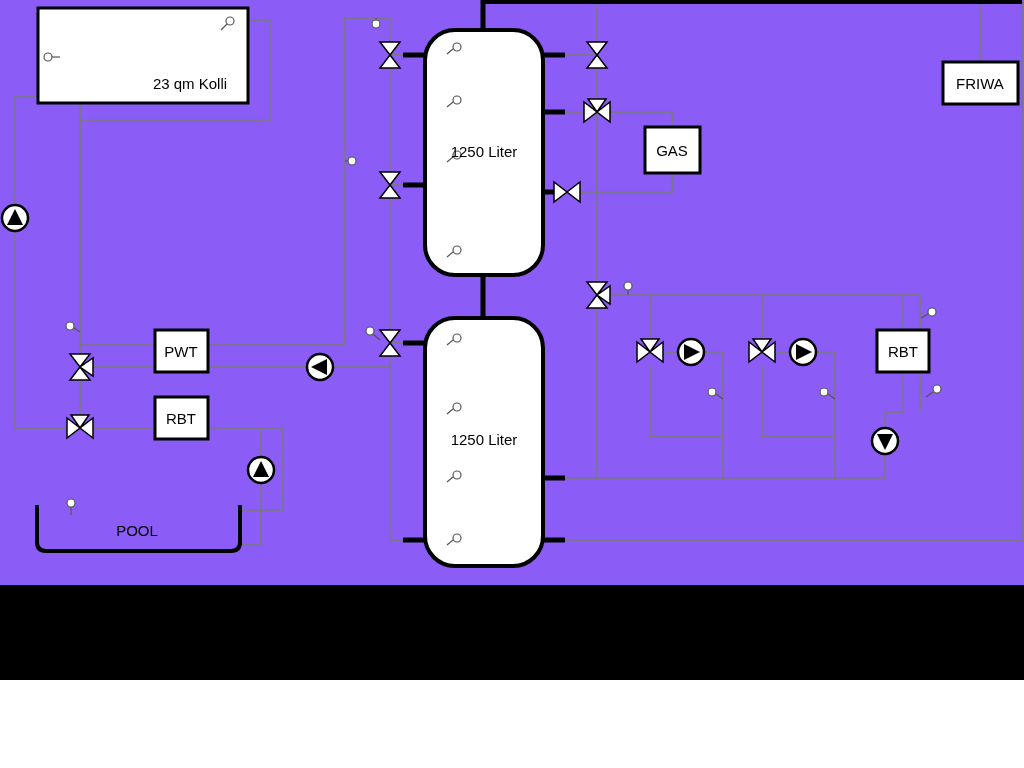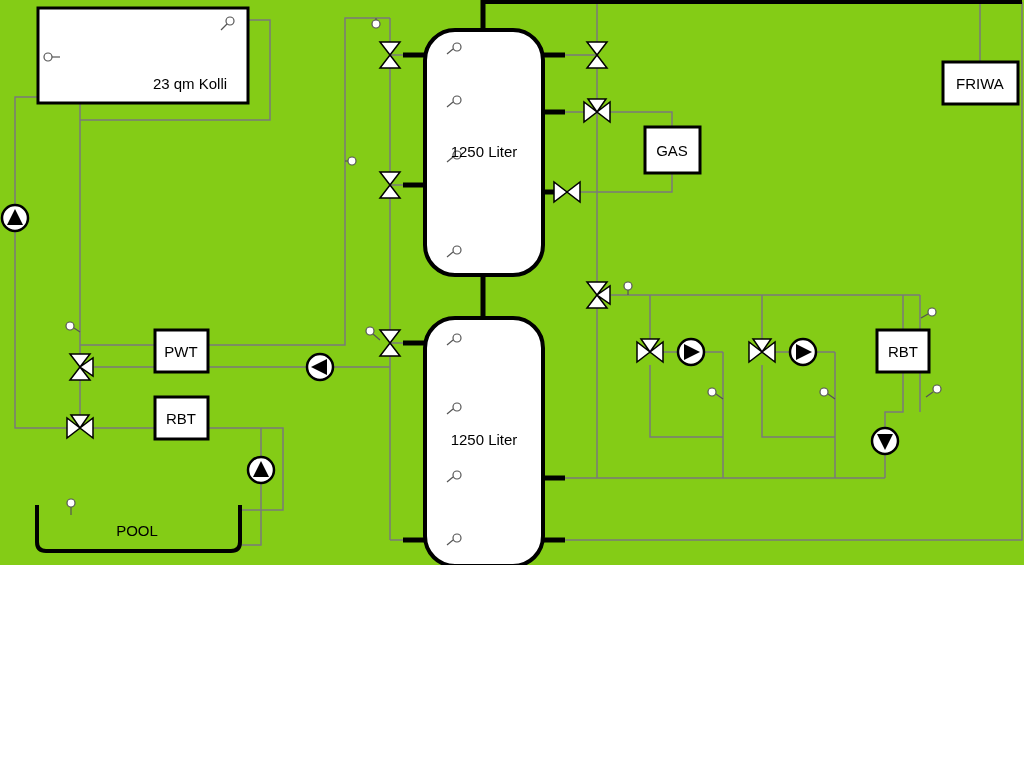--- a/index.html
+++ b/index.html
@@ -1,16 +1,16 @@
 <!DOCTYPE html>
 <html><head>
 <meta charset="utf-8">
 <style>
   html,body{margin:0;padding:0;background:#fff;}
-  .screen{position:relative;width:1024px;height:565px;background:#84cc16;overflow:hidden;font-family:"Liberation Sans",sans-serif;}
+  .screen{position:relative;width:1024px;height:680px;background:#8b5cf6;overflow:hidden;font-family:"Liberation Sans",sans-serif;}
   .mask{position:absolute;left:0;top:585px;width:1024px;height:183px;background:#000;}
   svg{position:absolute;left:0;top:0;}
   svg text{font-family:"Liberation Sans",sans-serif;font-size:15px;fill:#000;}
 </style>
 </head>
 <body>
 
 <div class="screen">
 <svg width="1024" height="585" viewBox="0 0 1024 585">
 

